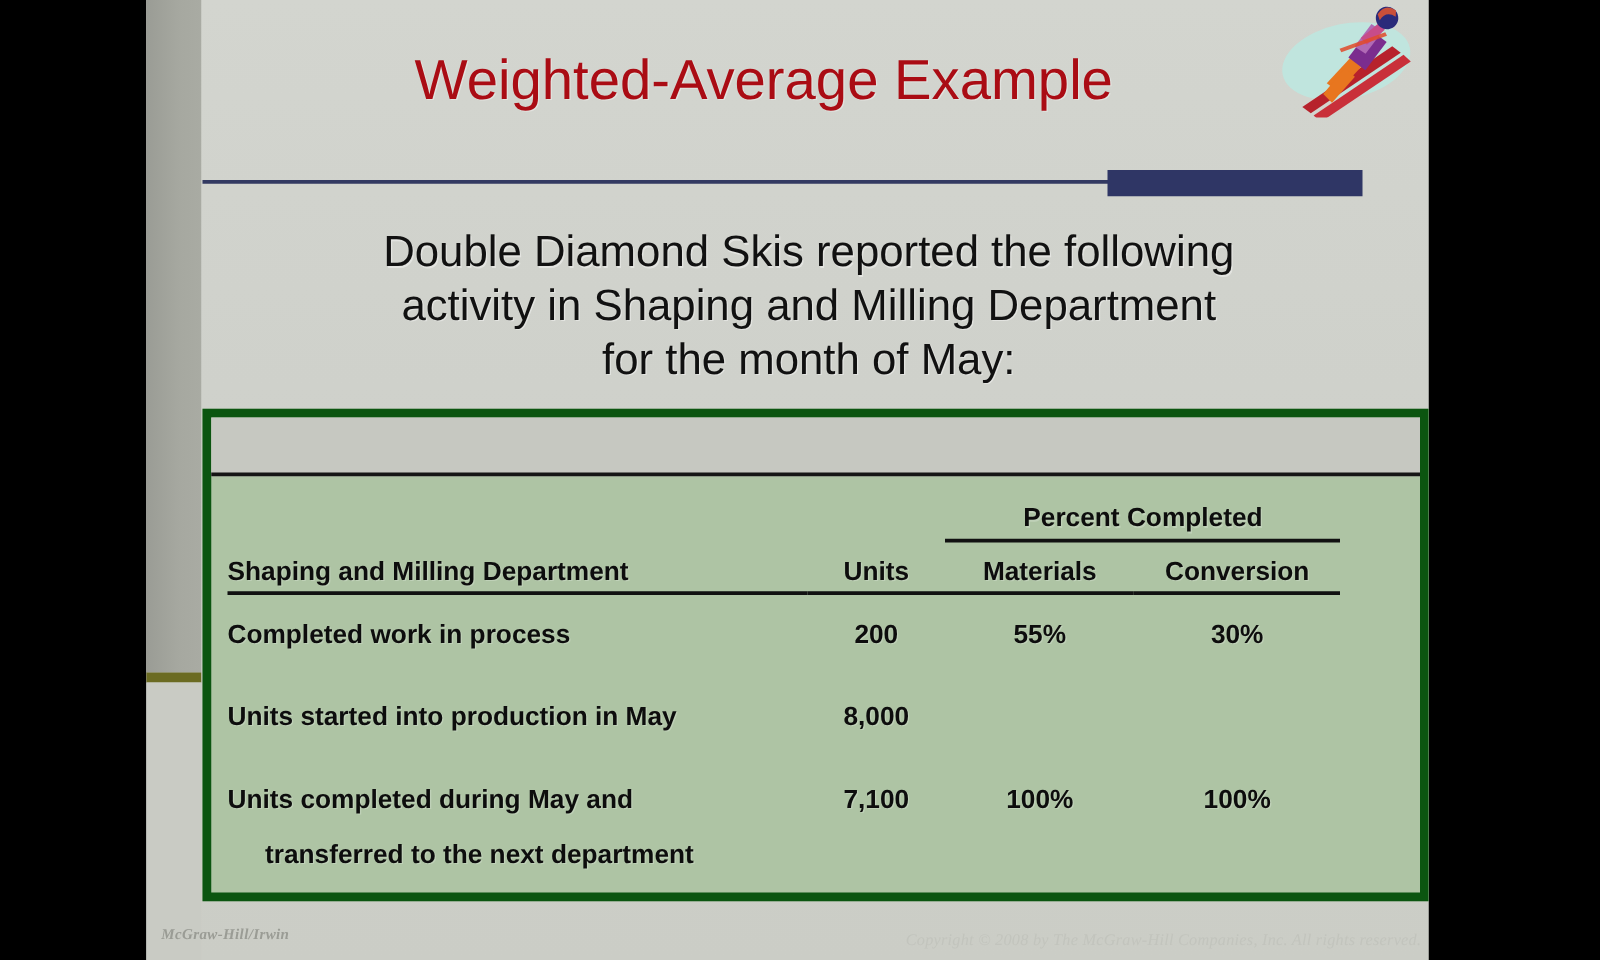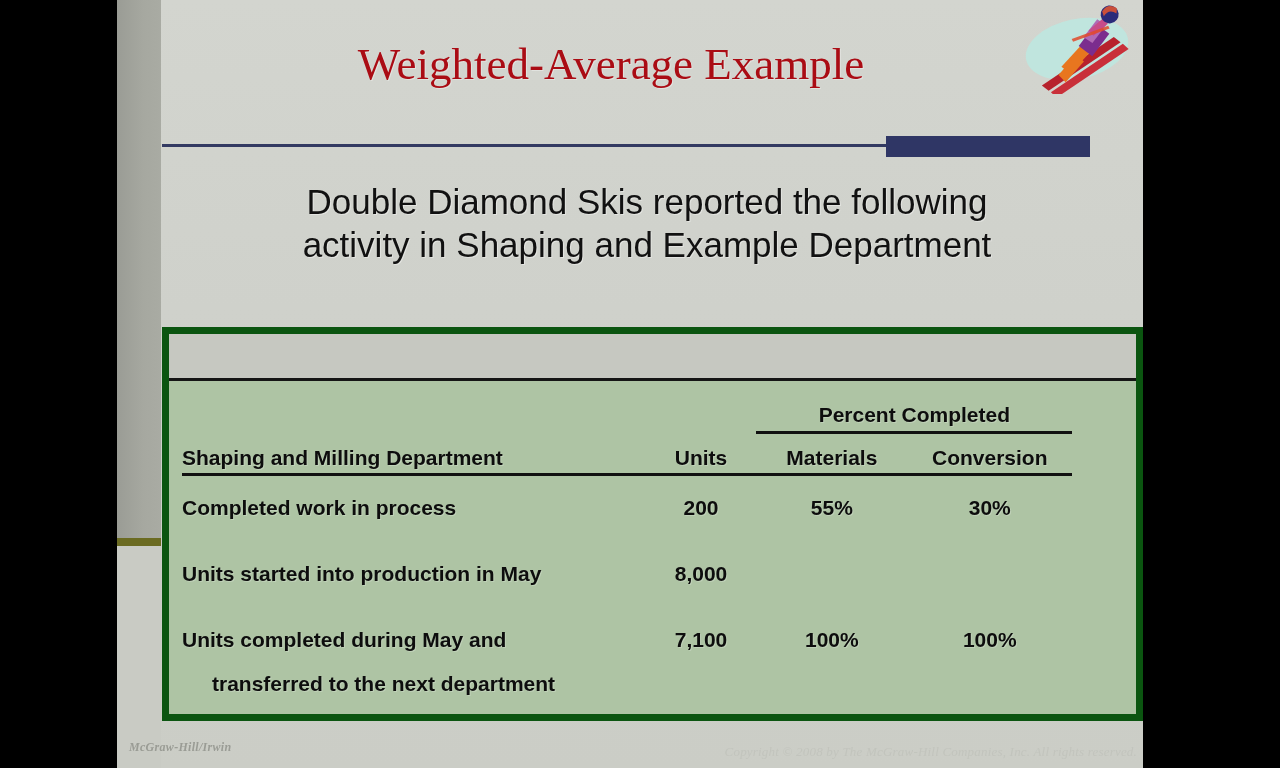--- a/index.html
+++ b/index.html
@@ -65,21 +65,20 @@
     left: 44px;
     top: 38px;
     width: 900px;
     color: #aa0c14;
     font-size: 45px;
     font-weight: 400;
     letter-spacing: 0px;
     white-space: nowrap;
     text-align: center;
     text-shadow: 1px 1px 0 rgba(255,255,255,0.35);
-    font-family: Liberation Serif, serif;
   }
 
   
   #logo {
     position: absolute;
     left: 898px;
     top: 2px;
     width: 128px;
     height: 92px;
   }
@@ -246,21 +245,22 @@
           <path d="M58 36 L96 28 L97 31 L59 39 Z" fill="#e04a2a" opacity="0.85"></path>
         </g>
       </svg>
     </div>
 
     <div id="thin-rule"></div>
     <div id="thick-bar"></div>
 
     <div id="subtitle">
       <div>Double Diamond Skis reported the following</div>
-      <div>activity in Shaping and Example Department</div>
+      <div>activity in Shaping and Milling Department</div>
+      <div>for the month of May:</div>
     </div>
 
     <div id="exhibit">
       <div id="exhibit-top-strip"></div>
 
       <div id="tbl">
         <table class="grid">
           <tbody>
 
             <tr class="r-group">

